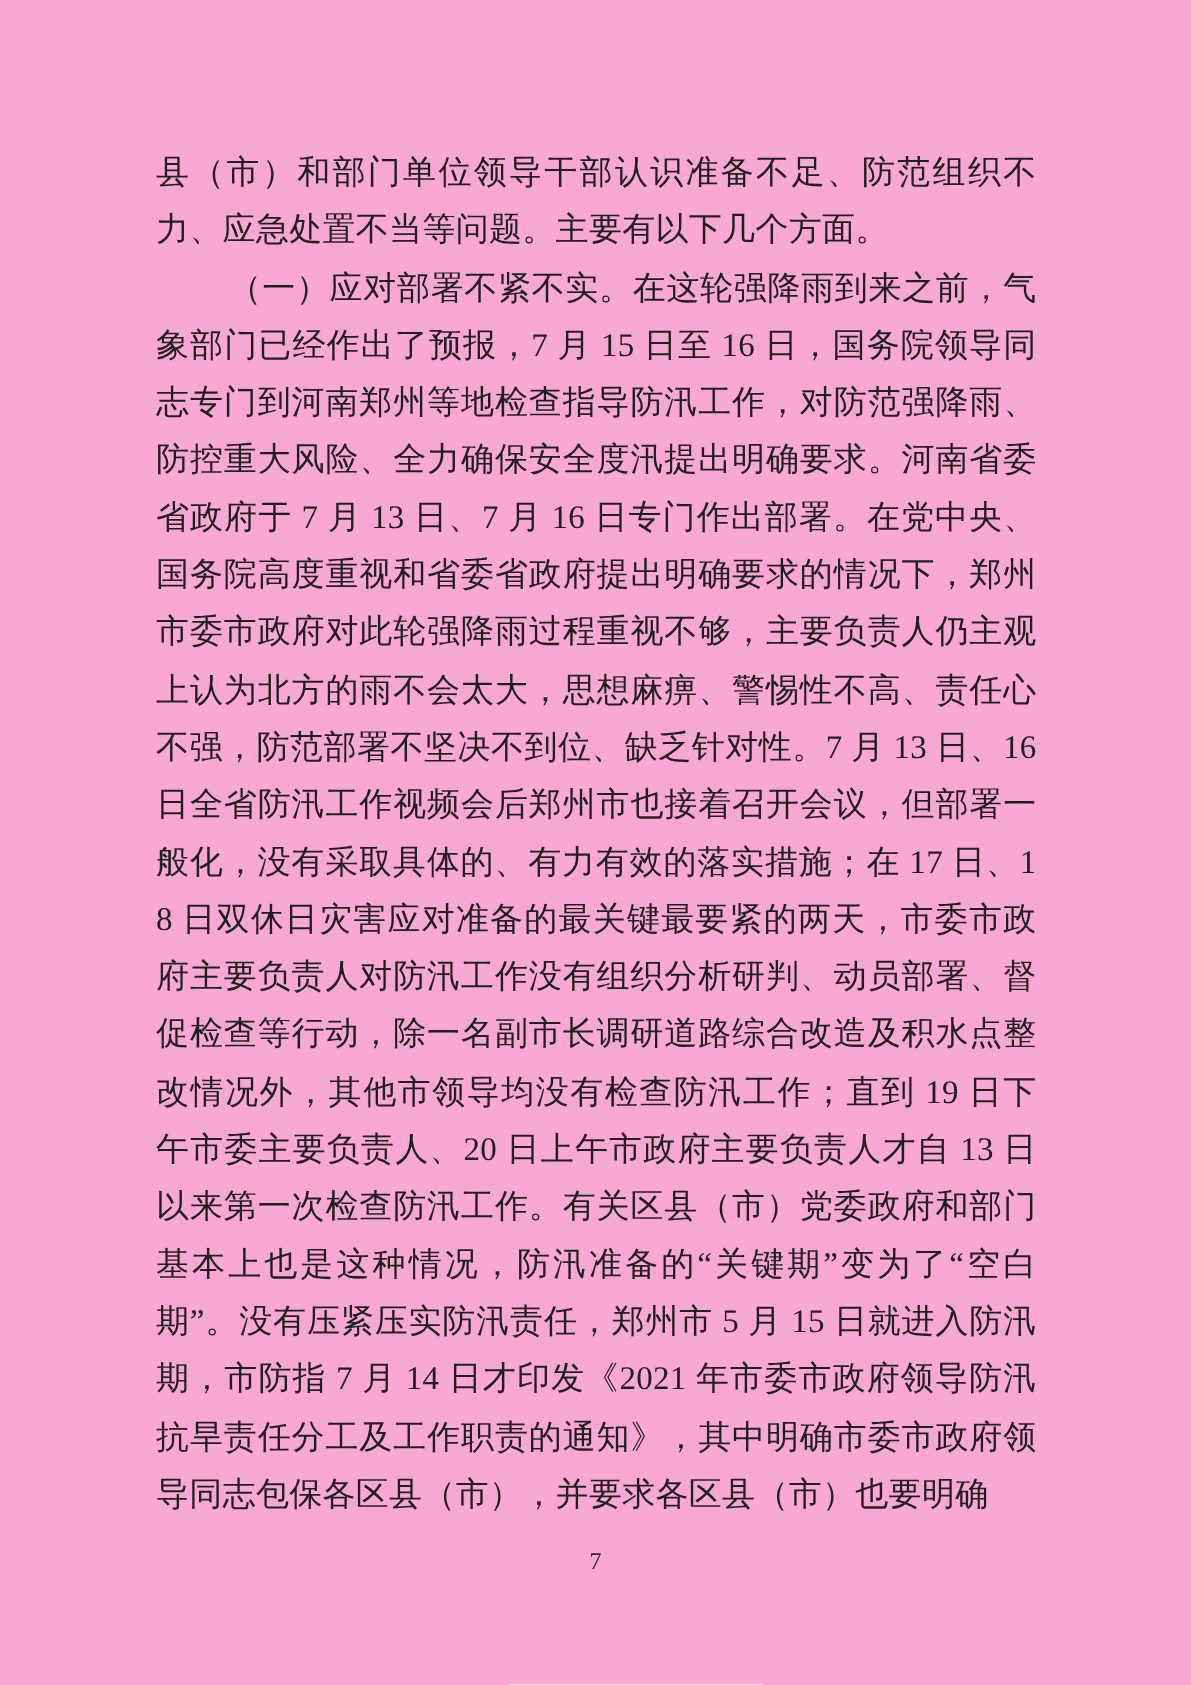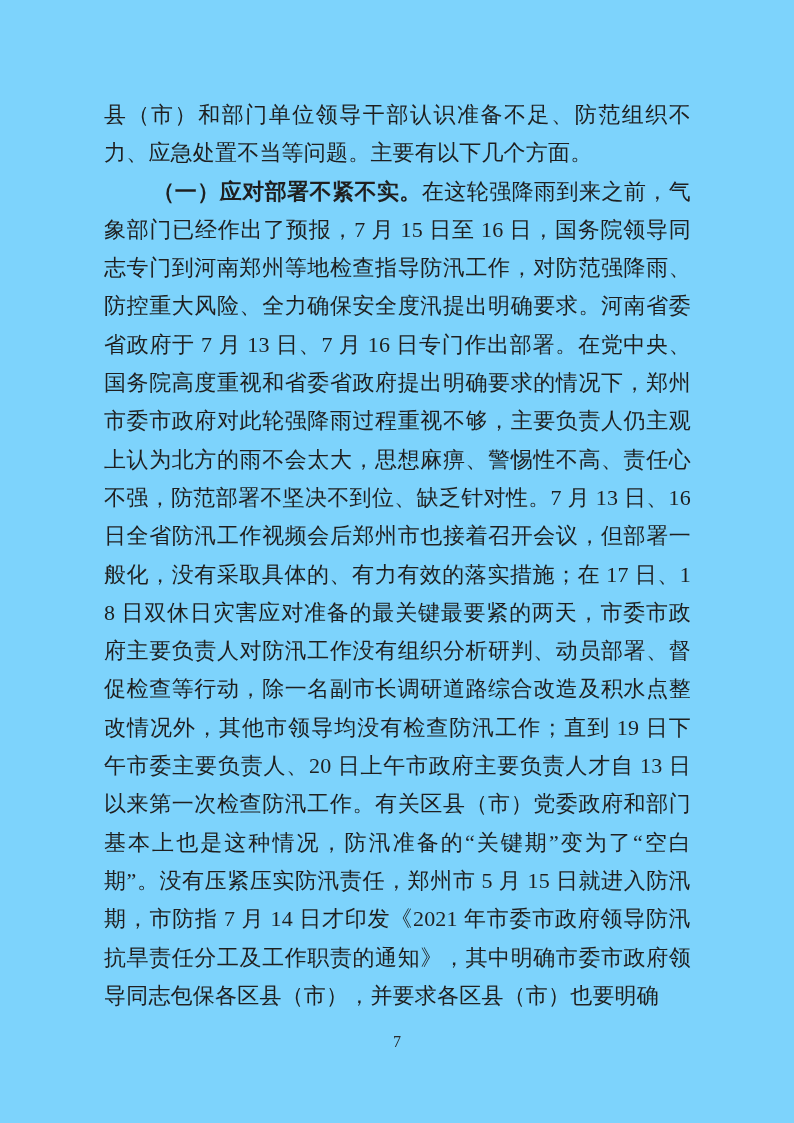--- a/index.html
+++ b/index.html
@@ -4,21 +4,21 @@
 <style>
   html, body {
     margin: 0;
     padding: 0;
     background: #ffffff;
   }
   .page {
     position: relative;
     width: 794px;
     height: 1123px;
-    background: #7dd3fc;
+    background: #f9a8d4;
     overflow: hidden;
     font-family: "Liberation Serif", "DejaVu Serif", serif;
     color: #1f1f1f;
   }
   .content {
     position: absolute;
     left: 104px;
     top: 96px;
     width: 587px;
   }
@@ -29,21 +29,21 @@
     line-height: 38.3px;
     text-align: justify;
     text-justify: inter-character;
     letter-spacing: 0.2px;
     word-break: break-all;
   }
   .content p.indent {
     text-indent: 2.2em;
   }
   .seg-bold {
-    font-weight: bold;
+    font-weight: normal;
   }
   .page-number {
     position: absolute;
     left: 0;
     top: 1030px;
     width: 100%;
     text-align: center;
     font-size: 16px;
     line-height: 24px;
     color: #2a2a2a;

